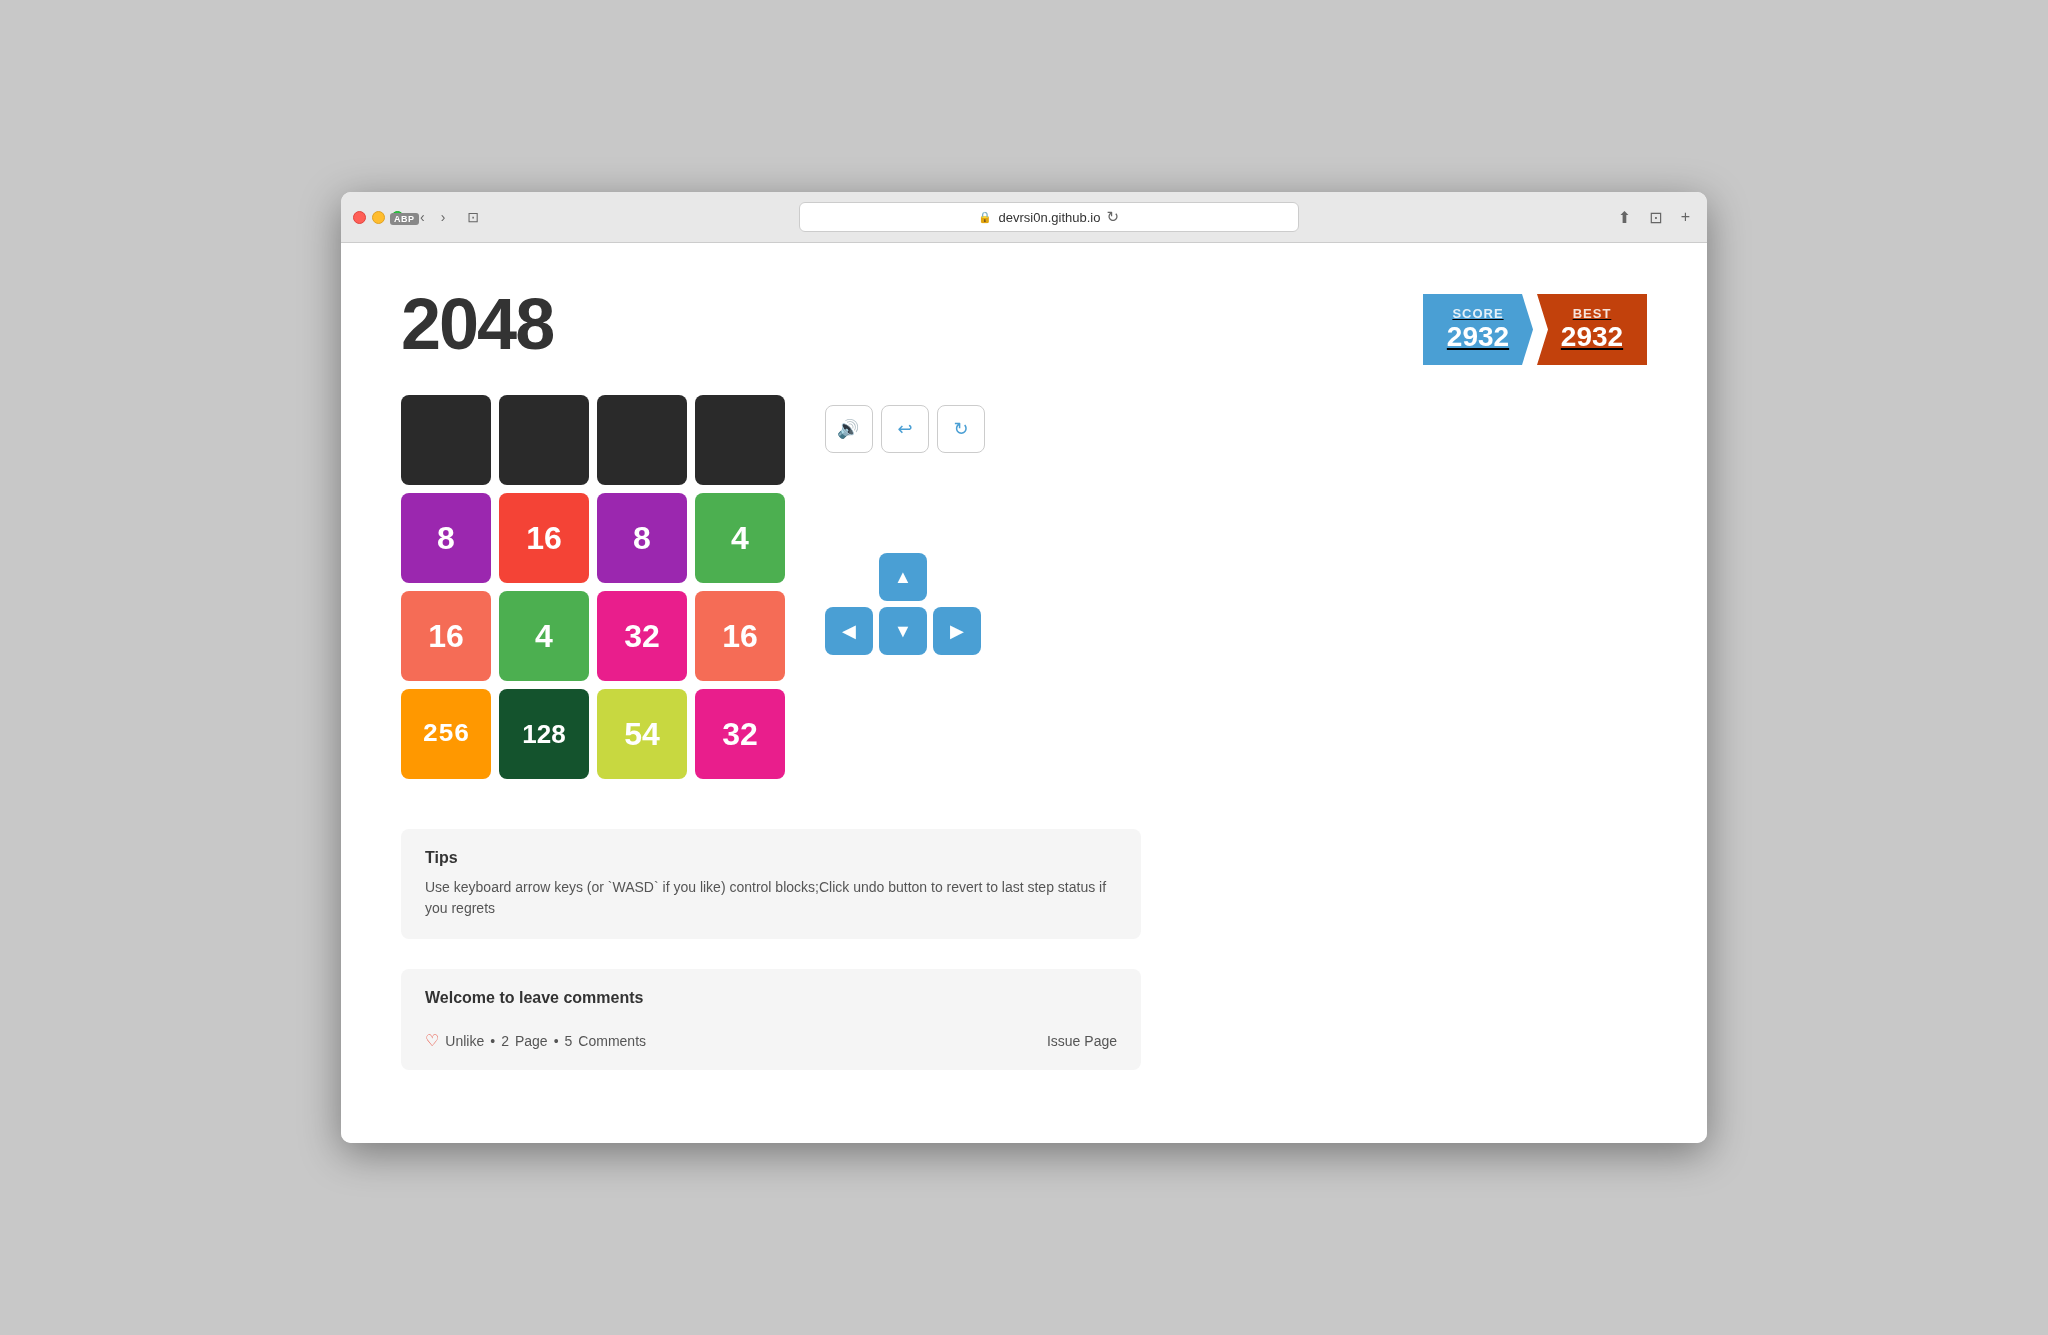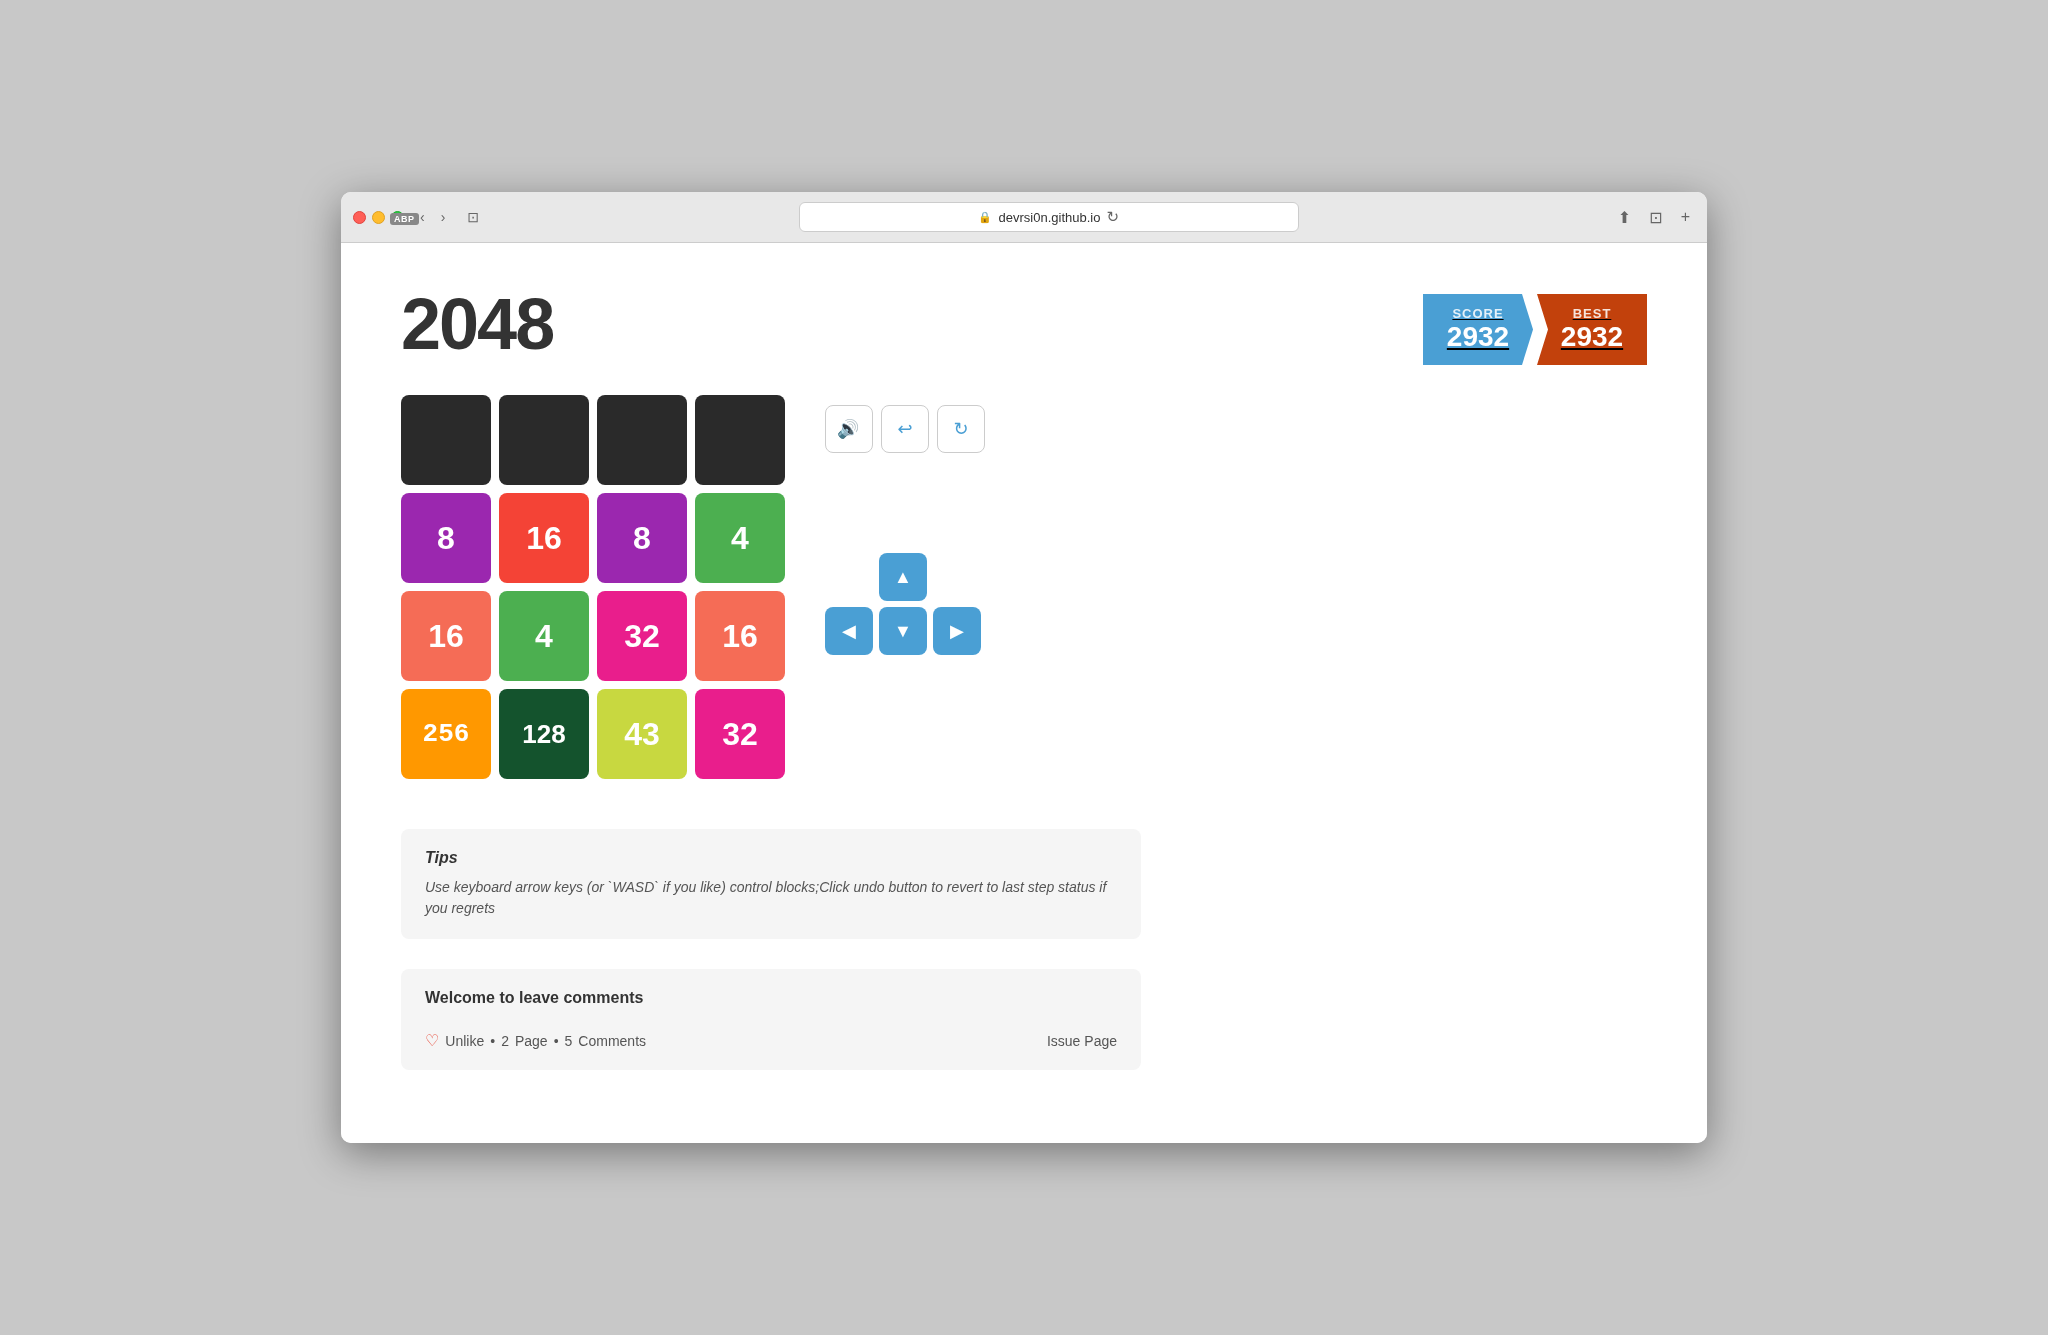--- a/index.html
+++ b/index.html
@@ -257,21 +257,20 @@
       grid-column: 3;
       grid-row: 2;
     }
 
     .tips-section {
       margin-top: 50px;
       background: #f5f5f5;
       border-radius: 8px;
       padding: 20px 24px;
       max-width: 740px;
-      font-style: italic;
     }
 
     .tips-title {
       font-weight: 700;
       font-size: 16px;
       color: #333;
       margin-bottom: 10px;
     }
 
     .tips-text {
@@ -404,21 +403,21 @@
           <div class="cell" style="background: rgb(155, 39, 175); font-size: 32px;">8</div>
           <div class="cell" style="background: rgb(244, 67, 54); font-size: 32px;">16</div>
           <div class="cell" style="background: rgb(155, 39, 175); font-size: 32px;">8</div>
           <div class="cell" style="background: rgb(76, 175, 80); font-size: 32px;">4</div>
           <div class="cell" style="background: rgb(245, 108, 86); font-size: 32px;">16</div>
           <div class="cell" style="background: rgb(76, 175, 80); font-size: 32px;">4</div>
           <div class="cell" style="background: rgb(233, 30, 140); font-size: 32px;">32</div>
           <div class="cell" style="background: rgb(245, 108, 86); font-size: 32px;">16</div>
           <div class="cell" style="background: rgb(255, 152, 0); font-size: 26px; font-family: Liberation Mono, monospace;">256</div>
           <div class="cell" style="background: #14532d; font-size: 26px;">128</div>
-          <div class="cell" style="background: rgb(200, 216, 64); font-size: 32px;">43</div>
+          <div class="cell" style="background: rgb(200, 216, 64); font-size: 32px;">54</div>
           <div class="cell" style="background: rgb(233, 30, 140); font-size: 32px;">32</div>
         </div>
 
       <div class="controls-area">
         <div class="action-buttons">
           <button class="action-btn">
             <span>🔊</span>
           </button>
           <button class="action-btn">
             <span>↩</span>

